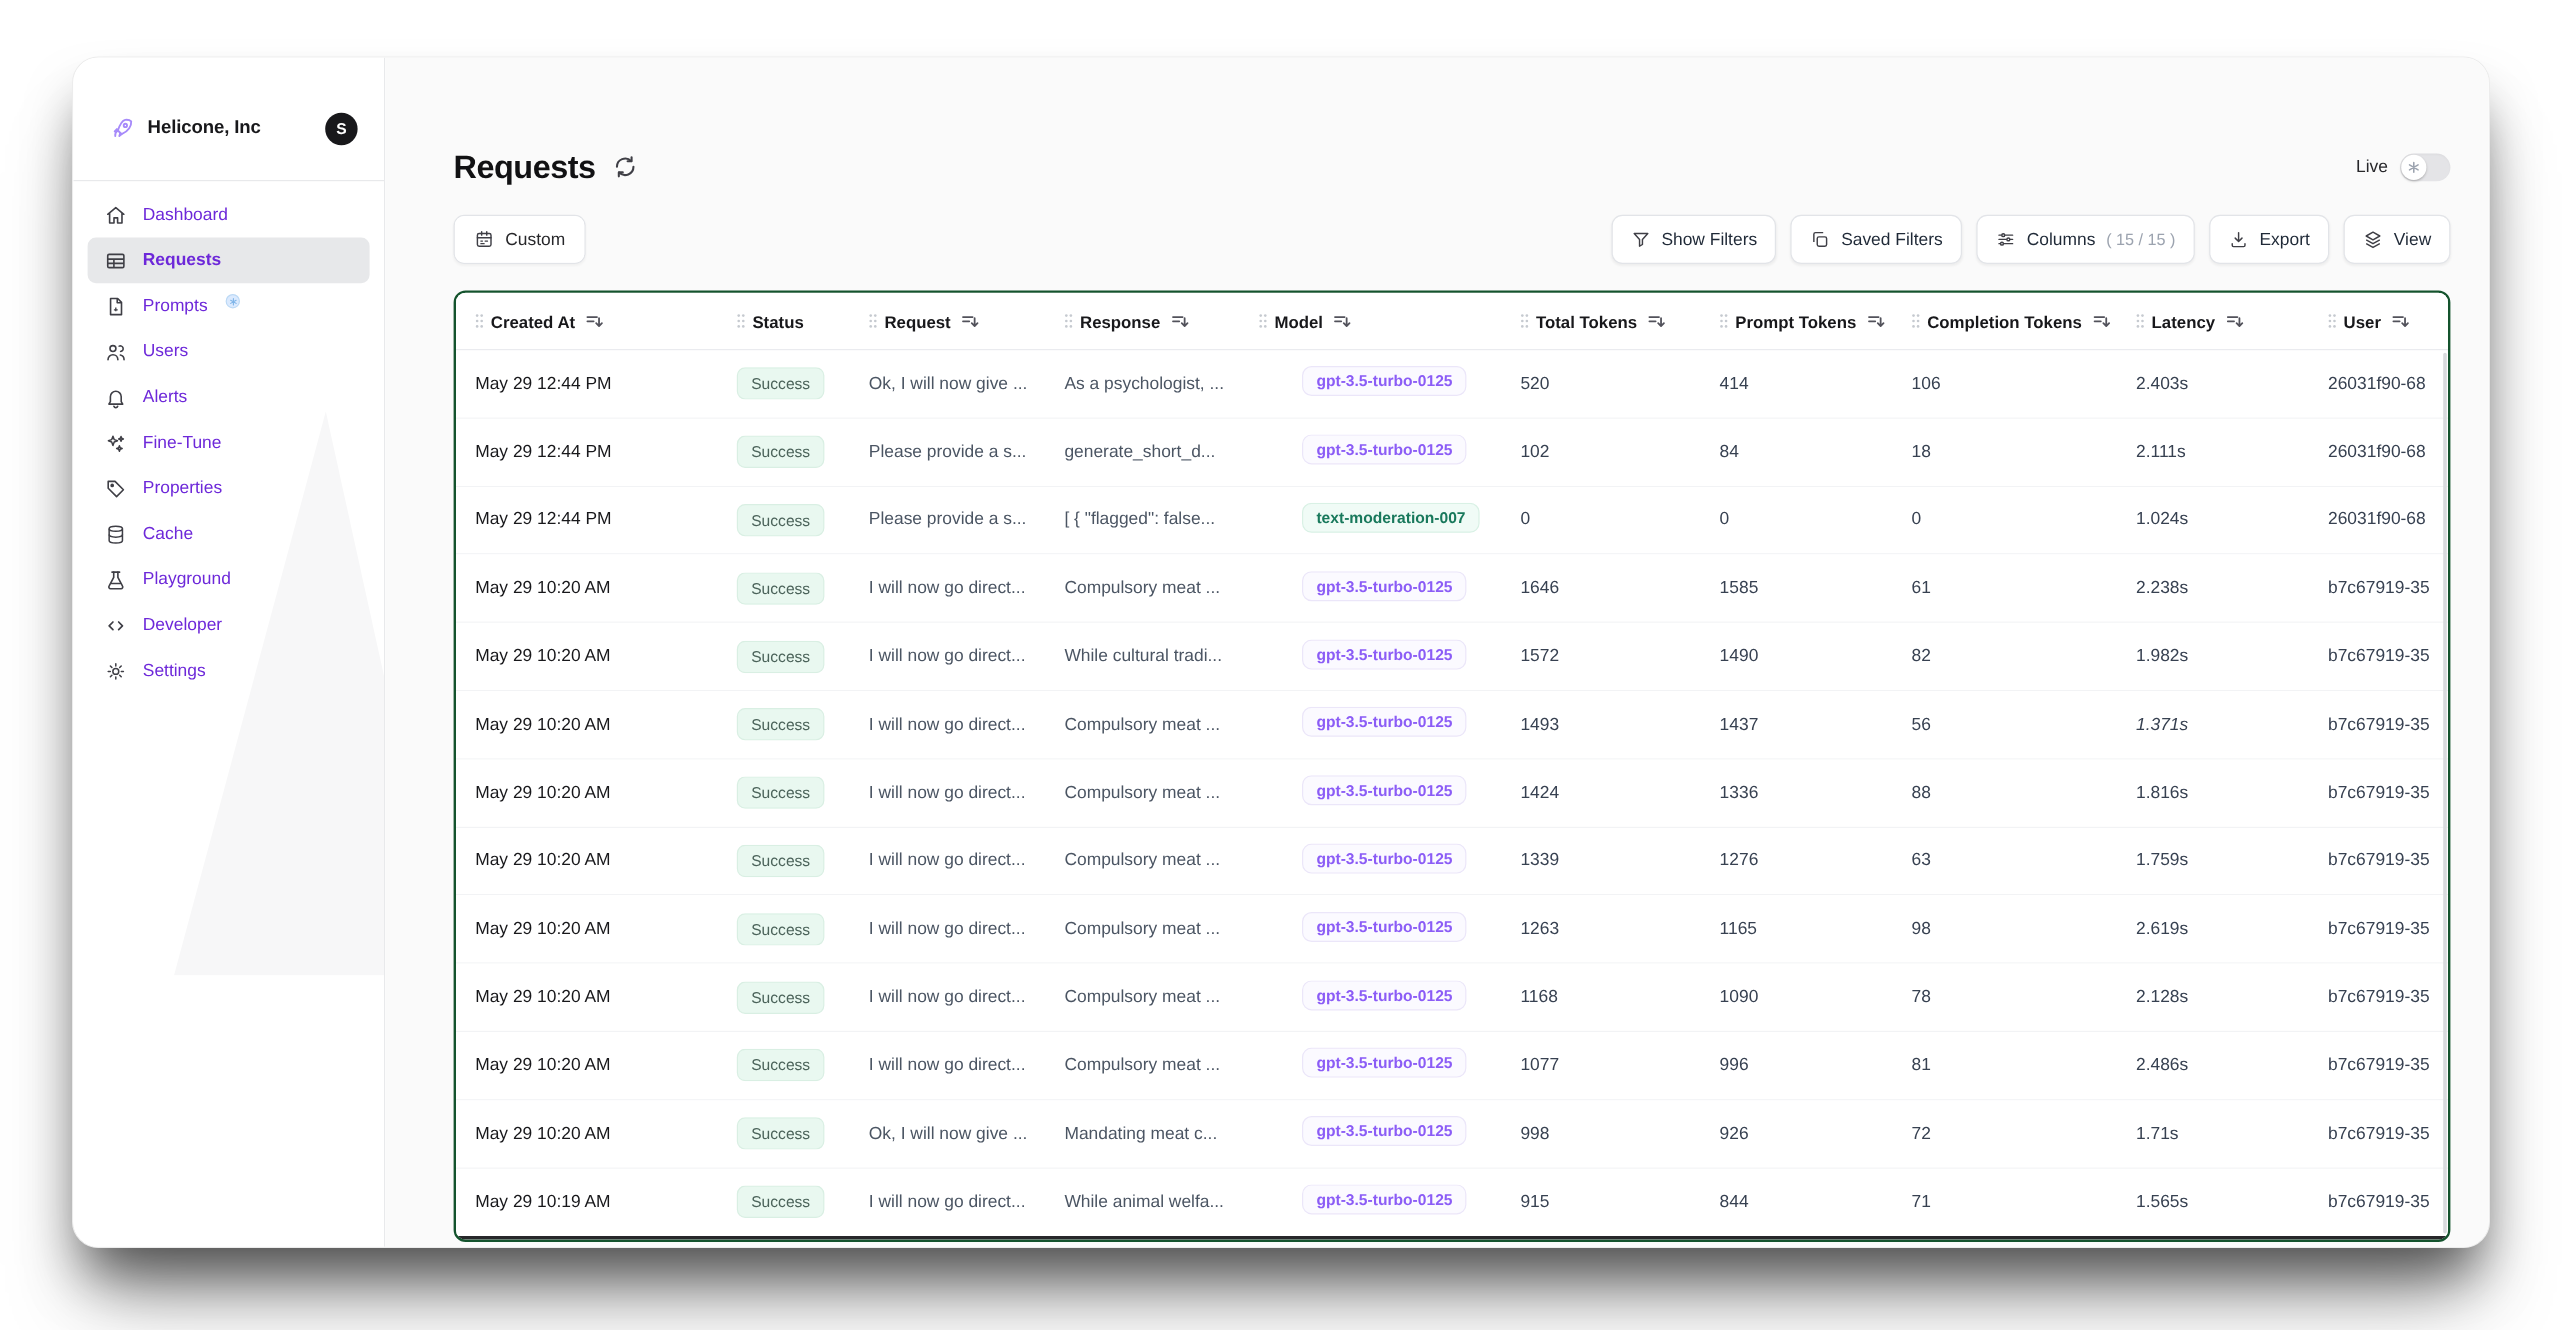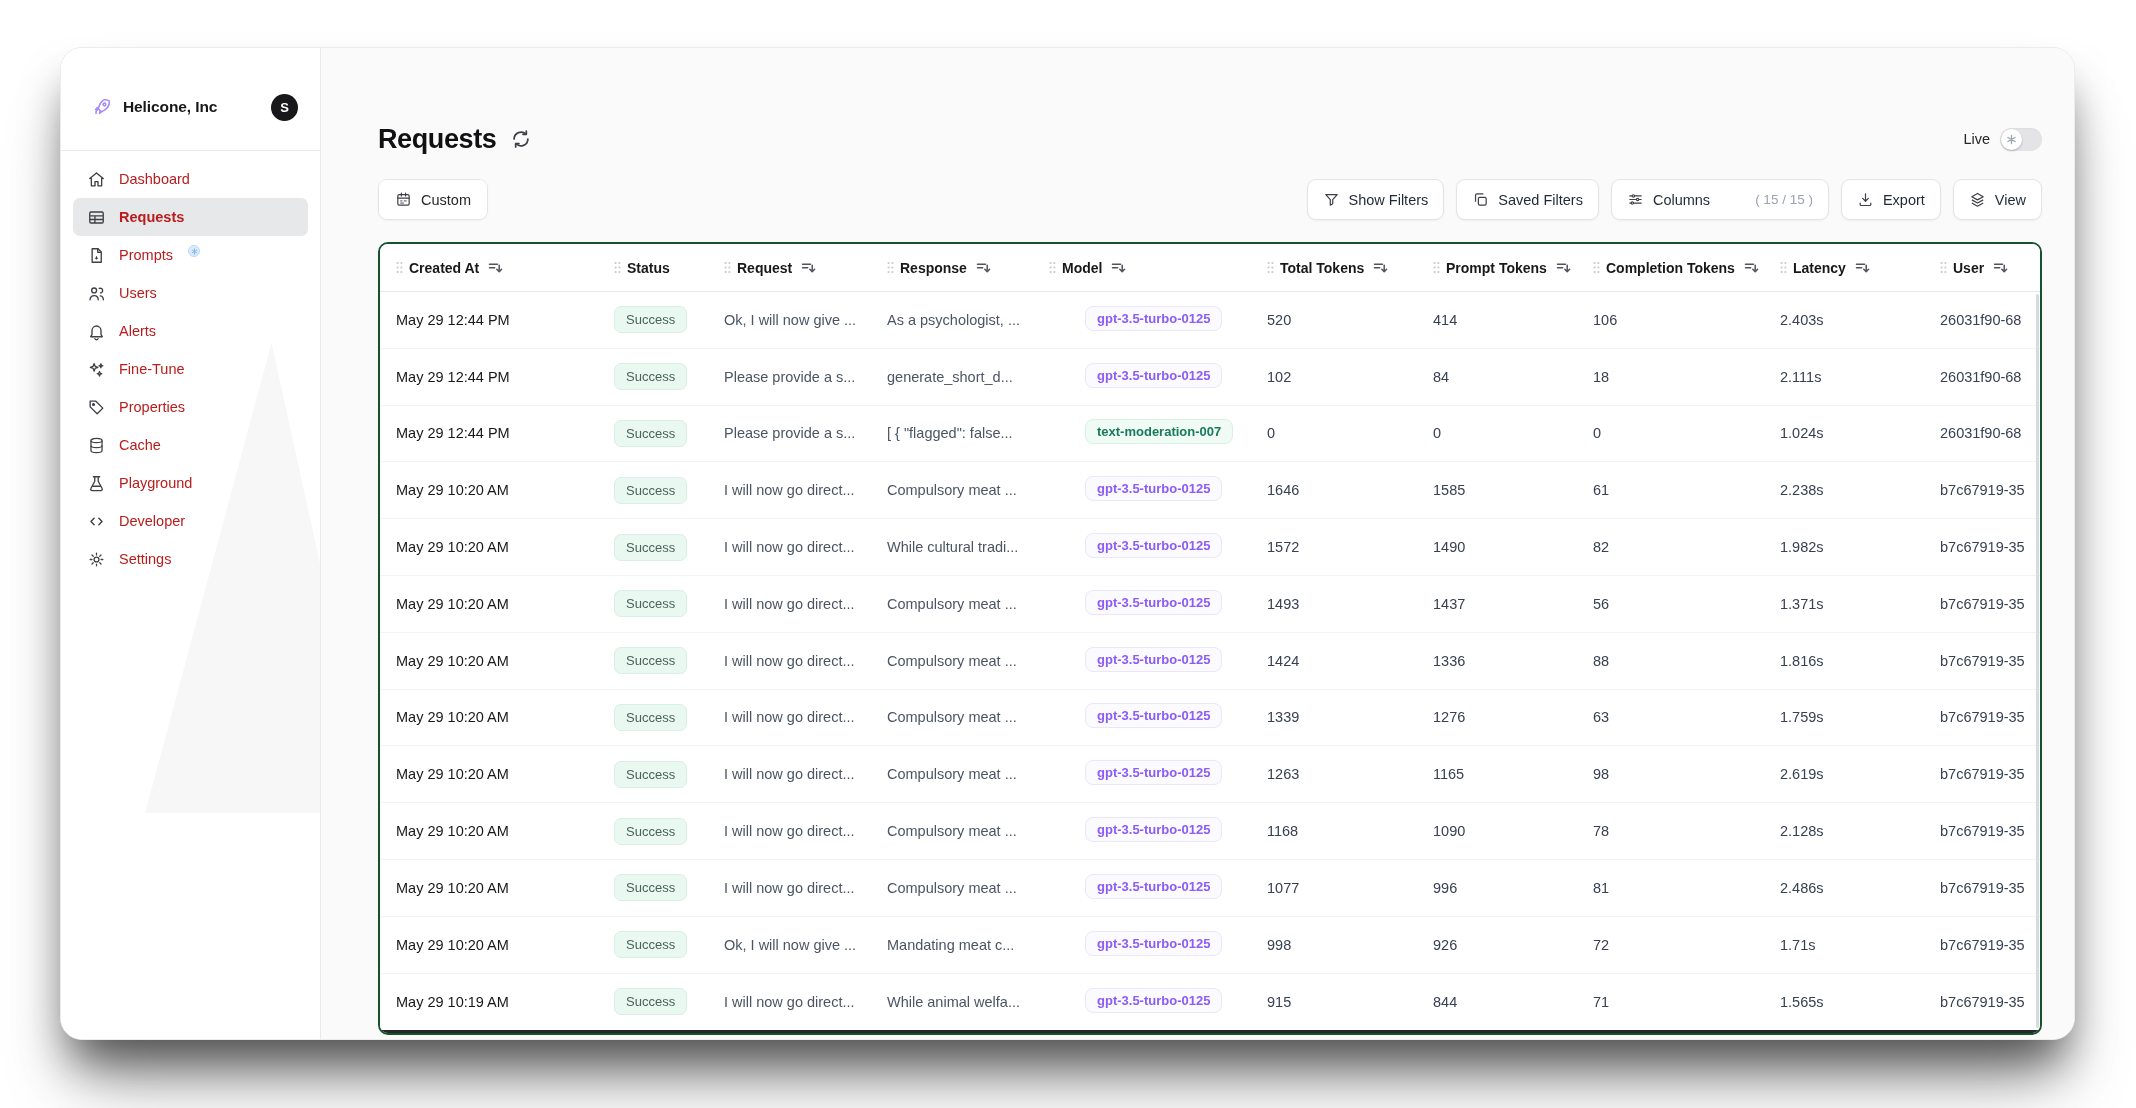--- a/index.html
+++ b/index.html
@@ -19,21 +19,21 @@
   .logo-icon { width:22px; height:22px; margin-right:10px; flex:0 0 auto; }
   .org-name { font-size:15.5px; font-weight:700; color:#18181b; flex:1; letter-spacing:-0.1px;}
   .avatar { width:27px; height:27px; border-radius:50%; background:#18181b; color:#fff;
     display:flex; align-items:center; justify-content:center; font-size:13px; font-weight:700; }
   .sidebar-nav { padding:9px 12px; position:relative; z-index:2;}
   .nav-item { height:38px; display:flex; align-items:center; gap:13px; padding:0 14px;
     border-radius:7px; color:#27272a; cursor:pointer; }
   .nav-item.active { background:#e7e8ea; }
   .nav-icon { width:19px; height:19px; display:flex; align-items:center; color:#3f3f46; }
   .nav-icon svg { width:19px; height:19px; }
-  .nav-label { font-size:14.5px; font-weight:500; color:#b91c1c; }
+  .nav-label { font-size:14.5px; font-weight:500; color:#6d28d9; }
   .nav-item.active .nav-label { font-weight:600; }
   .nav-badge { width:12px; height:12px; border-radius:50%; background:#dbeafe;
     border:1px solid #bcd9f5; margin-left:2px; margin-top:-8px; display:flex; align-items:center; justify-content:center;}
   .nav-badge svg{ width:7px; height:7px; }
   .watermark { position:absolute; right:-55px; top:295px; width:230px; height:470px;
     background:#f7f7f8; clip-path:polygon(55% 0, 100% 100%, 0 100%); z-index:1;}
 
   
   .main { flex:1; background:#fafafa; padding:0 32px 0 57px; position:relative; }
   .main-header-row { margin-top:72px; height:38px; display:flex; align-items:center;
@@ -57,21 +57,21 @@
   .time-custom svg { width:17px; height:17px; color:#3f3f46; }
   .time-opt { display:flex; align-items:center; padding:0 17px; font-size:14.5px; font-weight:600;
     color:#27272a; border-left:1px solid #e7e8ea; cursor:pointer; background:#fff; }
   .time-opt.selected { background:#bee0f6; border-left-color:#bee0f6; }
 
   .toolbar { display:flex; align-items:center; gap:12px; }
   .tb-btn { display:flex; align-items:center; gap:9px; height:41px; padding:0 15px;
     background:#ffffff; border:1px solid #e2e4e8; border-radius:9px; cursor:pointer;
     font-size:14.5px; font-weight:500; color:#1f2937; box-shadow:0 1px 2px rgba(0,0,0,0.05); }
   .tb-btn svg { width:17px; height:17px; color:#3f3f46; }
-  .tb-count { color:#9ca3af; font-size:13.5px; font-weight:400;margin-left:36px; }
+  .tb-count { color:#9ca3af; font-size:13.5px; font-weight:400; }
 
   
   .table-card { margin-top:22px; background:#ffffff; border:2px solid #14532d;
     border-radius:10px; overflow:hidden; position:relative; }
   .thead { display:flex; height:48px; align-items:center; border-bottom:1px solid #e5e7eb; background:#fff;}
   .th { display:flex; align-items:center; gap:6px; padding-left:16px; height:100%; overflow:hidden; flex:0 0 auto;}
   .th-label { font-size:14px; font-weight:700; color:#18181b; white-space:nowrap; }
   .drag-dots { display:flex; flex:0 0 auto; color:#c6cad0; }
   .sort-icon { flex:0 0 auto; color:#52525b; margin-left:3px; cursor:pointer; display:flex;}
   .tr { display:flex; align-items:center; height:56.8px; border-bottom:1px solid #f2f3f5;
@@ -546,21 +546,21 @@
           </div>
           <div class="tr">
             <div class="td date" style="width: 218px;">May 29 10:20 AM</div>
             <div class="td" style="width: 110px;"><span class="badge-success">Success</span></div>
             <div class="td" style="width: 163px;">I will now go direct...</div>
             <div class="td" style="width: 162px;">Compulsory meat ...</div>
             <div class="td" style="width: 218px;"><span class="badge-model purple">gpt-3.5-turbo-0125</span></div>
             <div class="td num" style="width: 166px;">1493</div>
             <div class="td num" style="width: 160px;">1437</div>
             <div class="td num" style="width: 187px;">56</div>
-            <div class="td num" style="width: 160px;">1.371s</div>
+            <div class="td num" style="width: 160px; font-style: italic;">1.371s</div>
             <div class="td num" style="flex: 1 1 0%; min-width: 0px;">b7c67919-35</div>
           </div>
           <div class="tr">
             <div class="td date" style="width: 218px;">May 29 10:20 AM</div>
             <div class="td" style="width: 110px;"><span class="badge-success">Success</span></div>
             <div class="td" style="width: 163px;">I will now go direct...</div>
             <div class="td" style="width: 162px;">Compulsory meat ...</div>
             <div class="td" style="width: 218px;"><span class="badge-model purple">gpt-3.5-turbo-0125</span></div>
             <div class="td num" style="width: 166px;">1424</div>
             <div class="td num" style="width: 160px;">1336</div>

